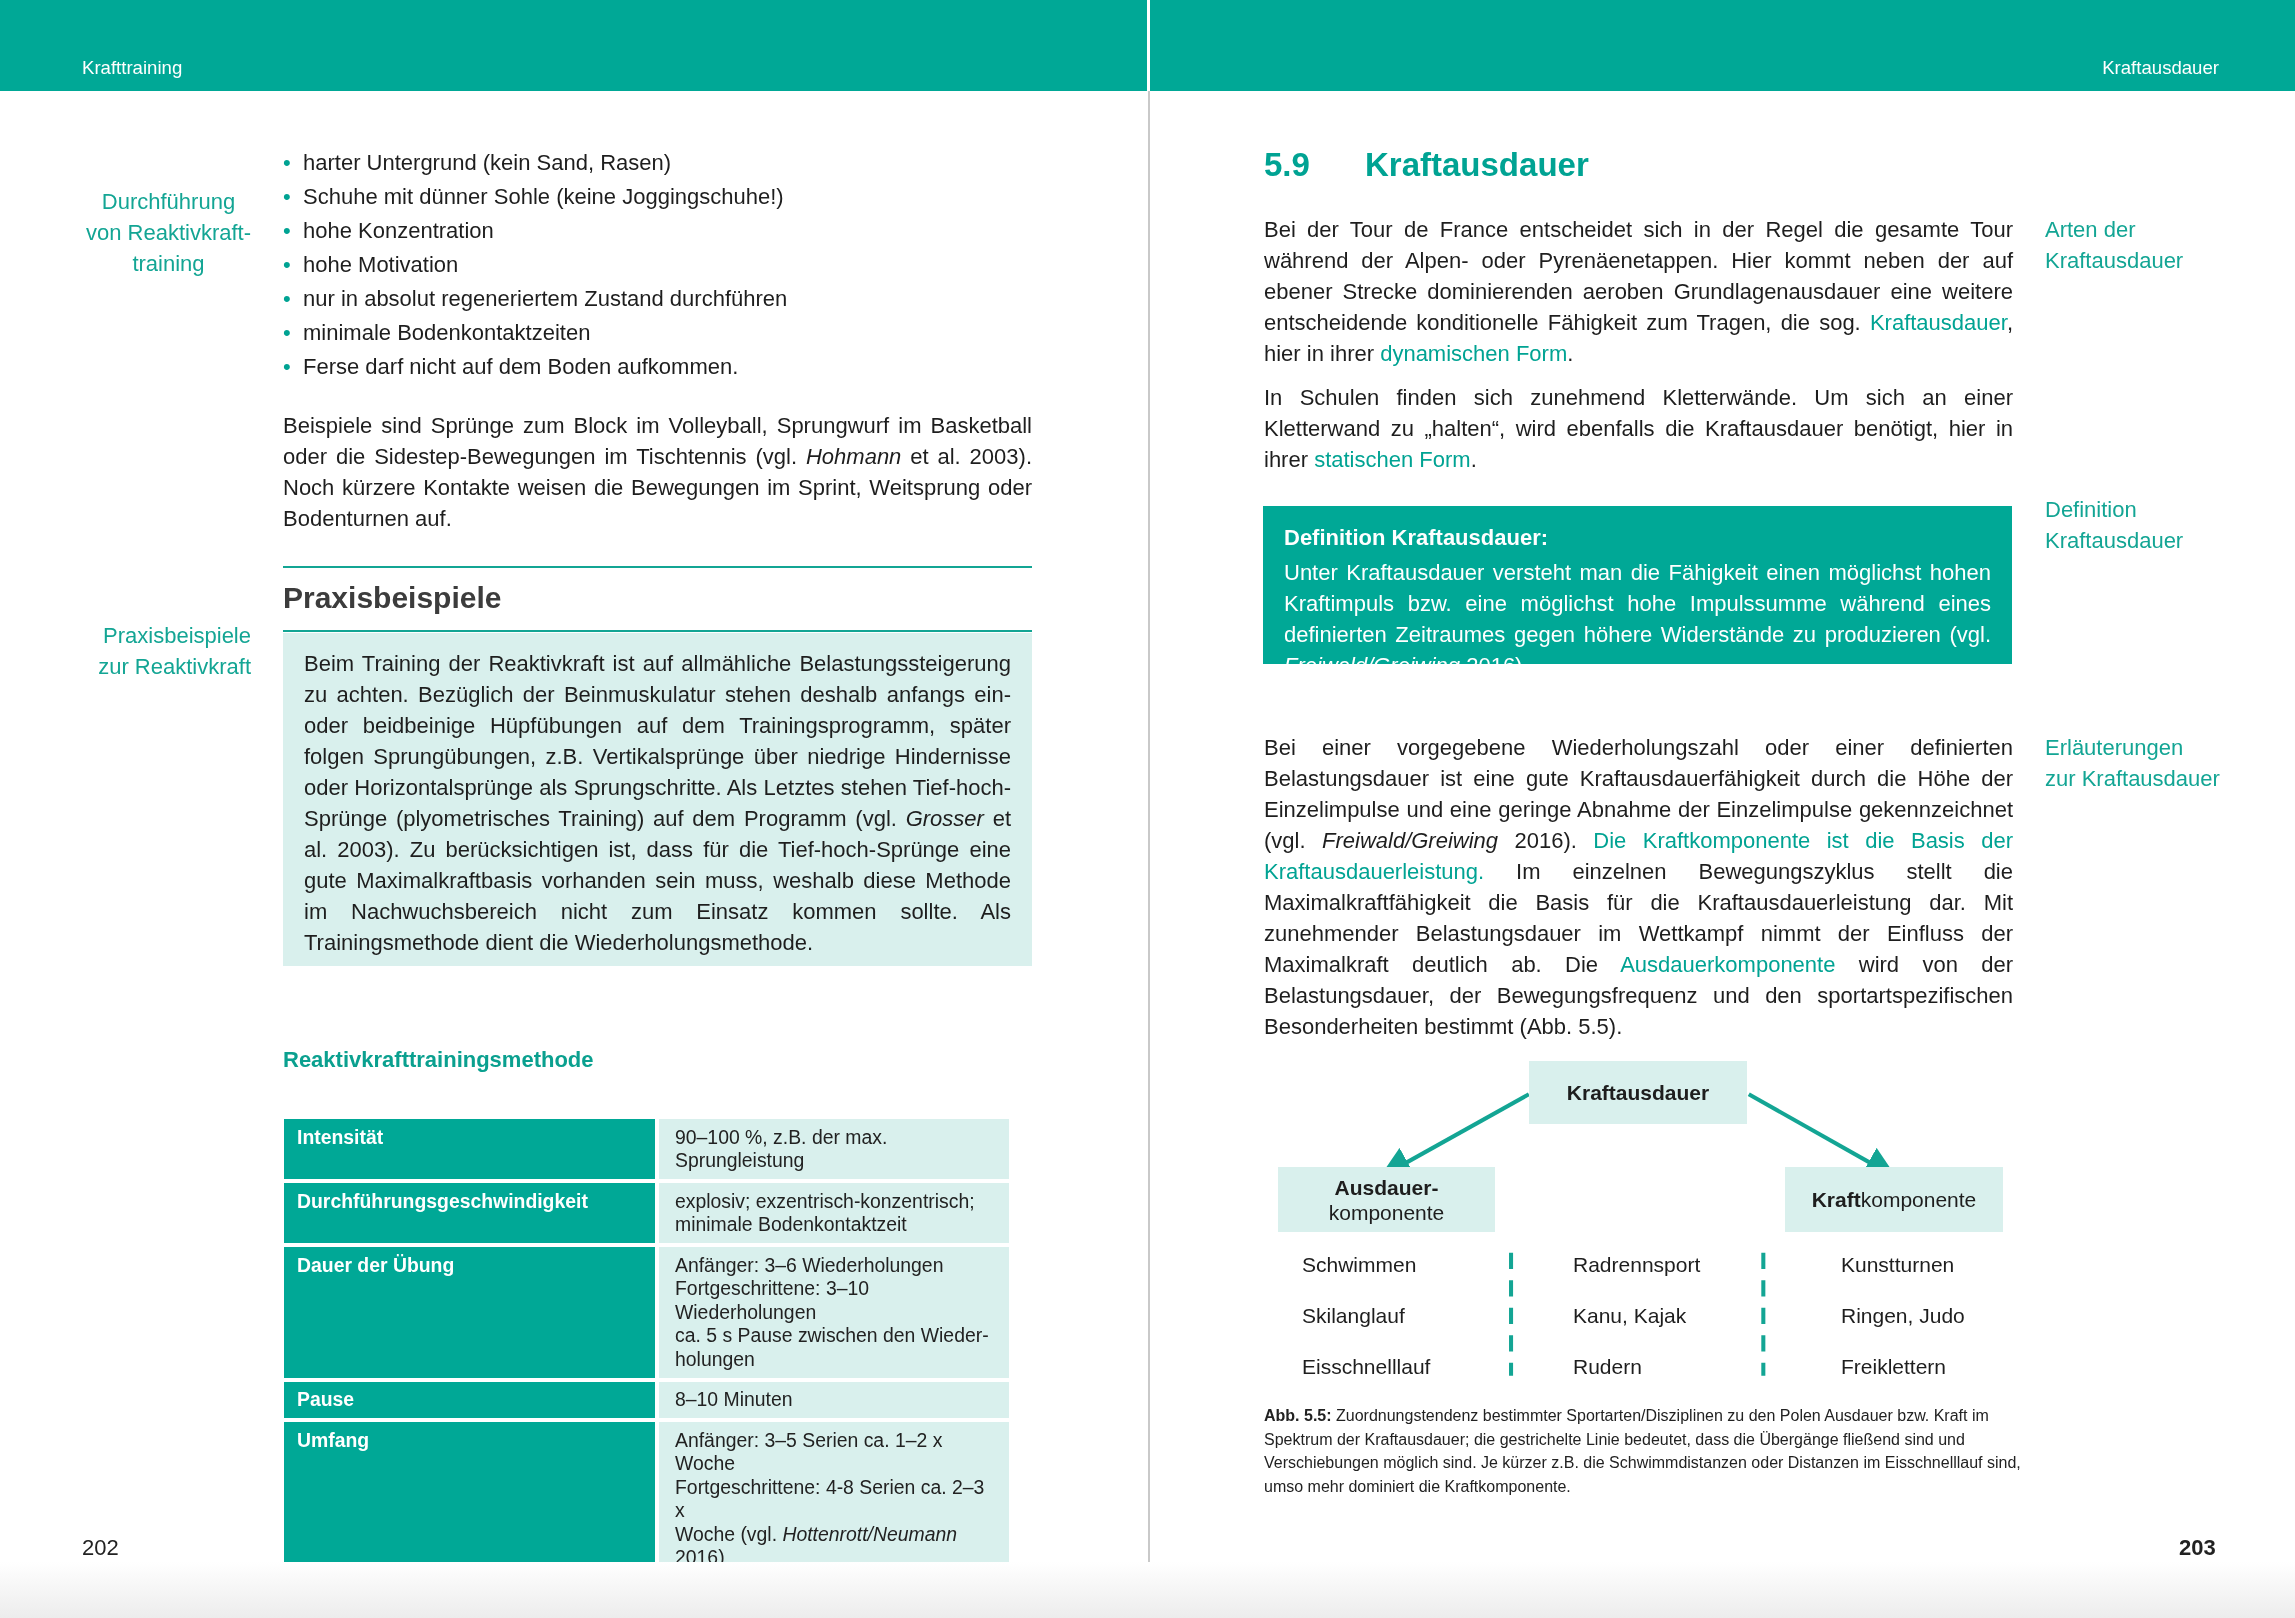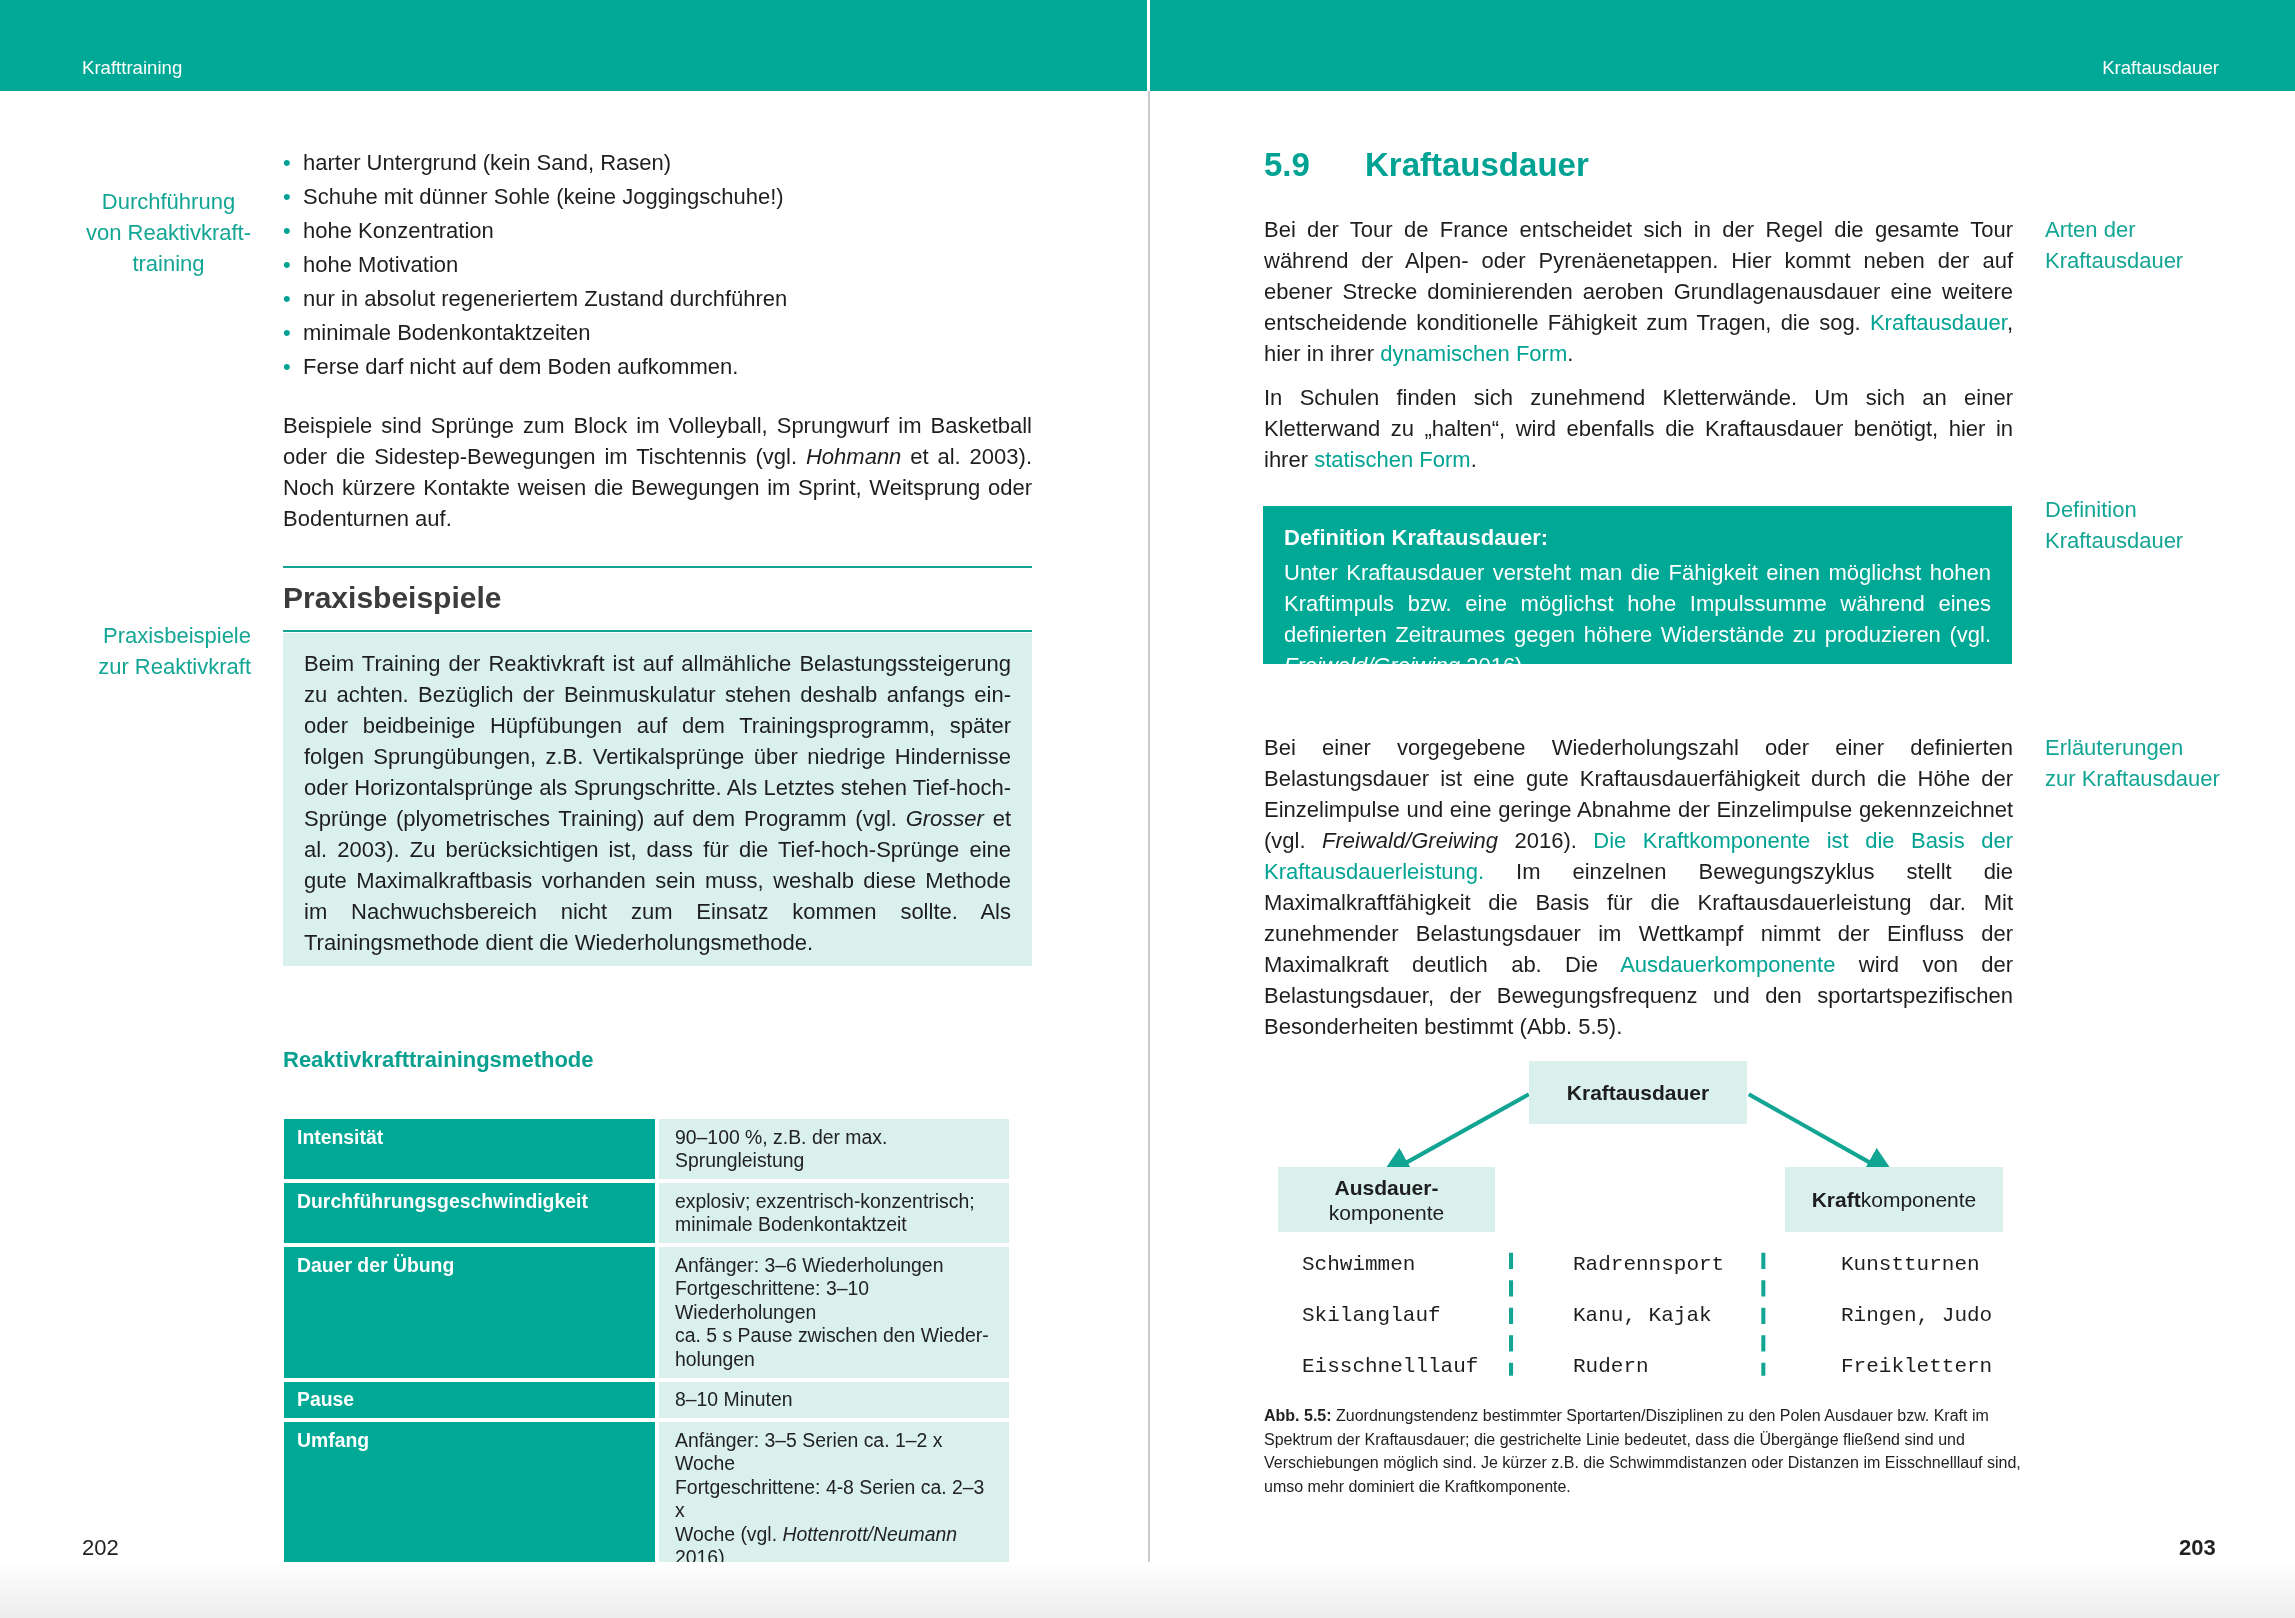--- a/index.html
+++ b/index.html
@@ -32,21 +32,21 @@
   table.rk td.v{background:#d9f0ed;color:#222;padding-left:16px;}
   .page-num{position:absolute;top:1535px;font-size:22px;color:#222;}
   .sec-title{position:absolute;left:1264px;top:146px;font-size:33px;font-weight:bold;color:#00a393;}
   .sec-num{display:inline-block;width:101px;}
   .def-box{position:absolute;left:1263px;top:506px;width:749px;height:158px;background:#00a896;color:#fff;
        box-sizing:border-box;padding:16px 21px;font-size:22px;line-height:31px;text-align:justify;}
   .def-title{font-weight:bold;margin-bottom:4px;}
   .diagram{position:absolute;left:1262px;top:1052px;width:752px;height:340px;}
   .dbox{position:absolute;background:#d9f0ed;display:flex;align-items:center;justify-content:center;
        text-align:center;font-size:21px;line-height:25px;}
-  .sport{position:absolute;font-size:21px;font-family:Liberation Mono, monospace;}
+  .sport{position:absolute;font-size:21px;}
   .caption{position:absolute;left:1264px;top:1404px;width:761px;font-size:16px;line-height:23.5px;color:#222;}
 </style>
 </head>
 <body>
 
 <div id="left-page" class="page">
   <div class="band" style="left:0;width:1147px;"></div>
   <div class="band-title" style="left:82px;">Krafttraining</div>
 
   <div class="margin-label" style="right:896px;top:146px;text-align:center;margin-top:40px;">

